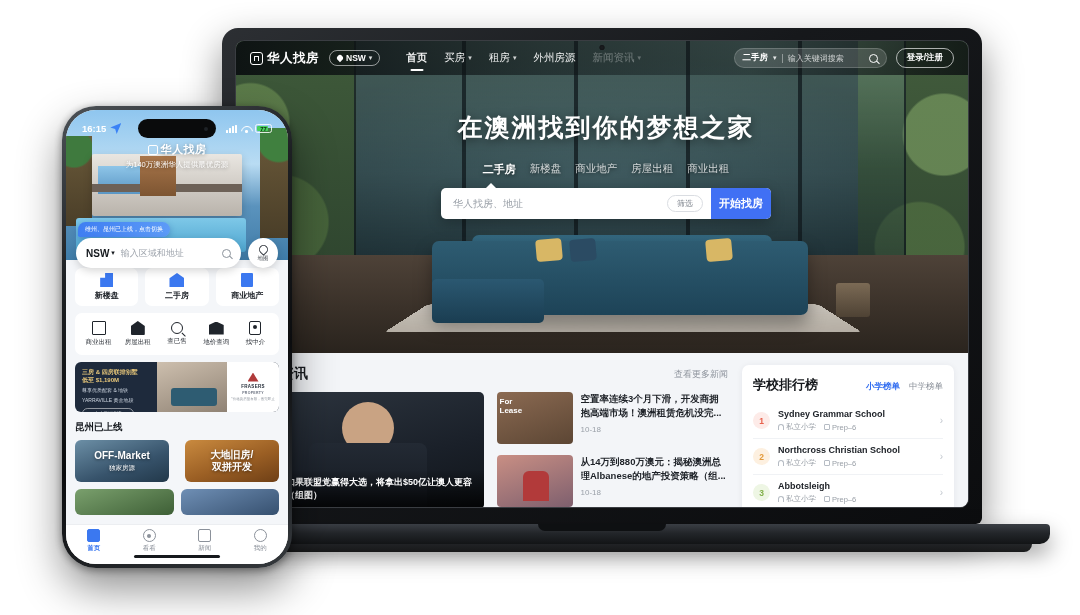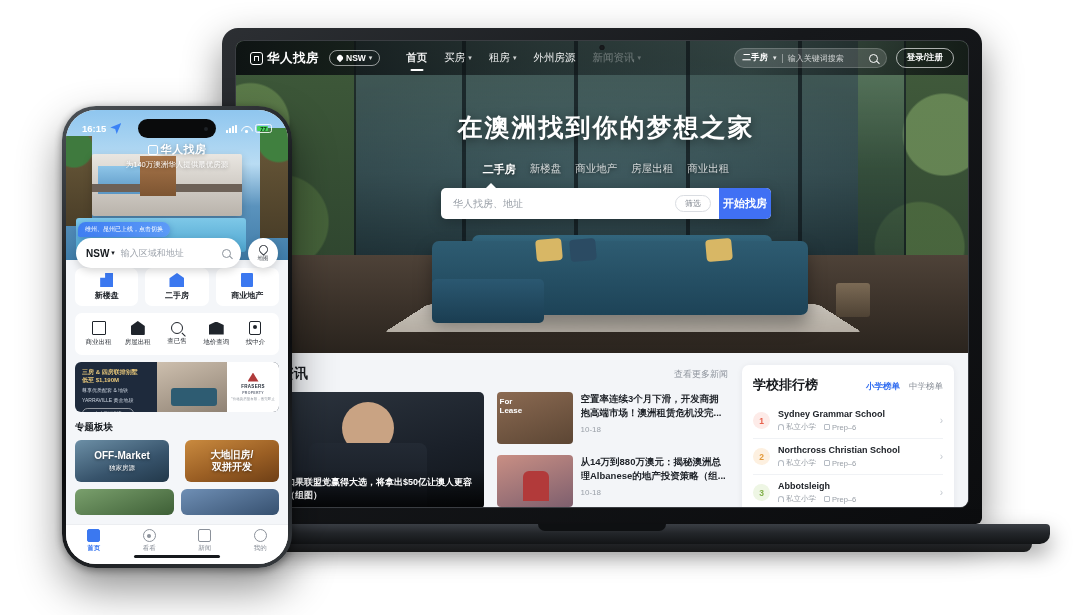--- a/index.html
+++ b/index.html
@@ -179,21 +179,21 @@
   .searchbar::before {
     content: ""; position: absolute; left: 45px; top: -5px;
     border-left: 5px solid transparent; border-right: 5px solid transparent; border-bottom: 5px solid #fff;
   }
   .sb-ph { font-size: 10px; color: #9aa0a8; flex: 1; text-align: left; }
   .filter-pill {
     border: 1px solid #dadde2; border-radius: 11px; padding: 2px 9px;
     font-size: 8px; color: #7d838c; margin-right: 8px;
   }
   .go-btn {
-    width: 52px; height: 31px; background: #4070f4; color: #fff;
+    width: 60px; height: 31px; background: #4070f4; color: #fff;
     border-radius: 0 5px 5px 0; font-size: 11px; font-weight: 700;
     display: flex; align-items: center; justify-content: center;
   }
   .tagrow { display: flex; justify-content: center; gap: 11px; margin-top: 12px; }
   .tag {
     background: rgba(255,255,255,.20); border: 1px solid rgba(255,255,255,.16);
     border-radius: 11px; padding: 3px 10px; font-size: 8.5px; color: #fff;
     backdrop-filter: blur(2px); white-space: nowrap;
   }
 
@@ -726,21 +726,21 @@
             </div>
             <div class="ad-img"></div>
             <div class="ad-r">
               <span class="ad-logo"></span>
               <span class="nm">FRASERS</span>
               <span class="nm" style="font-size:3.5px;color:#6b7280">PROPERTY</span>
               <span class="sm">*价格及房型有限，售完即止</span>
             </div>
           </div>
 
-          <div class="sec-title">专题板块</div>
+          <div class="sec-title">昆州已上线</div>
           <div class="topics">
             <div class="topic a">
               <div class="tp1">OFF-Market</div>
               <div class="tp2">独家房源</div>
             </div>
             <div class="topic b">
               <div class="tp1" style="white-space:pre-line">大地旧房/
 双拼开发</div>
             </div>
           </div>

